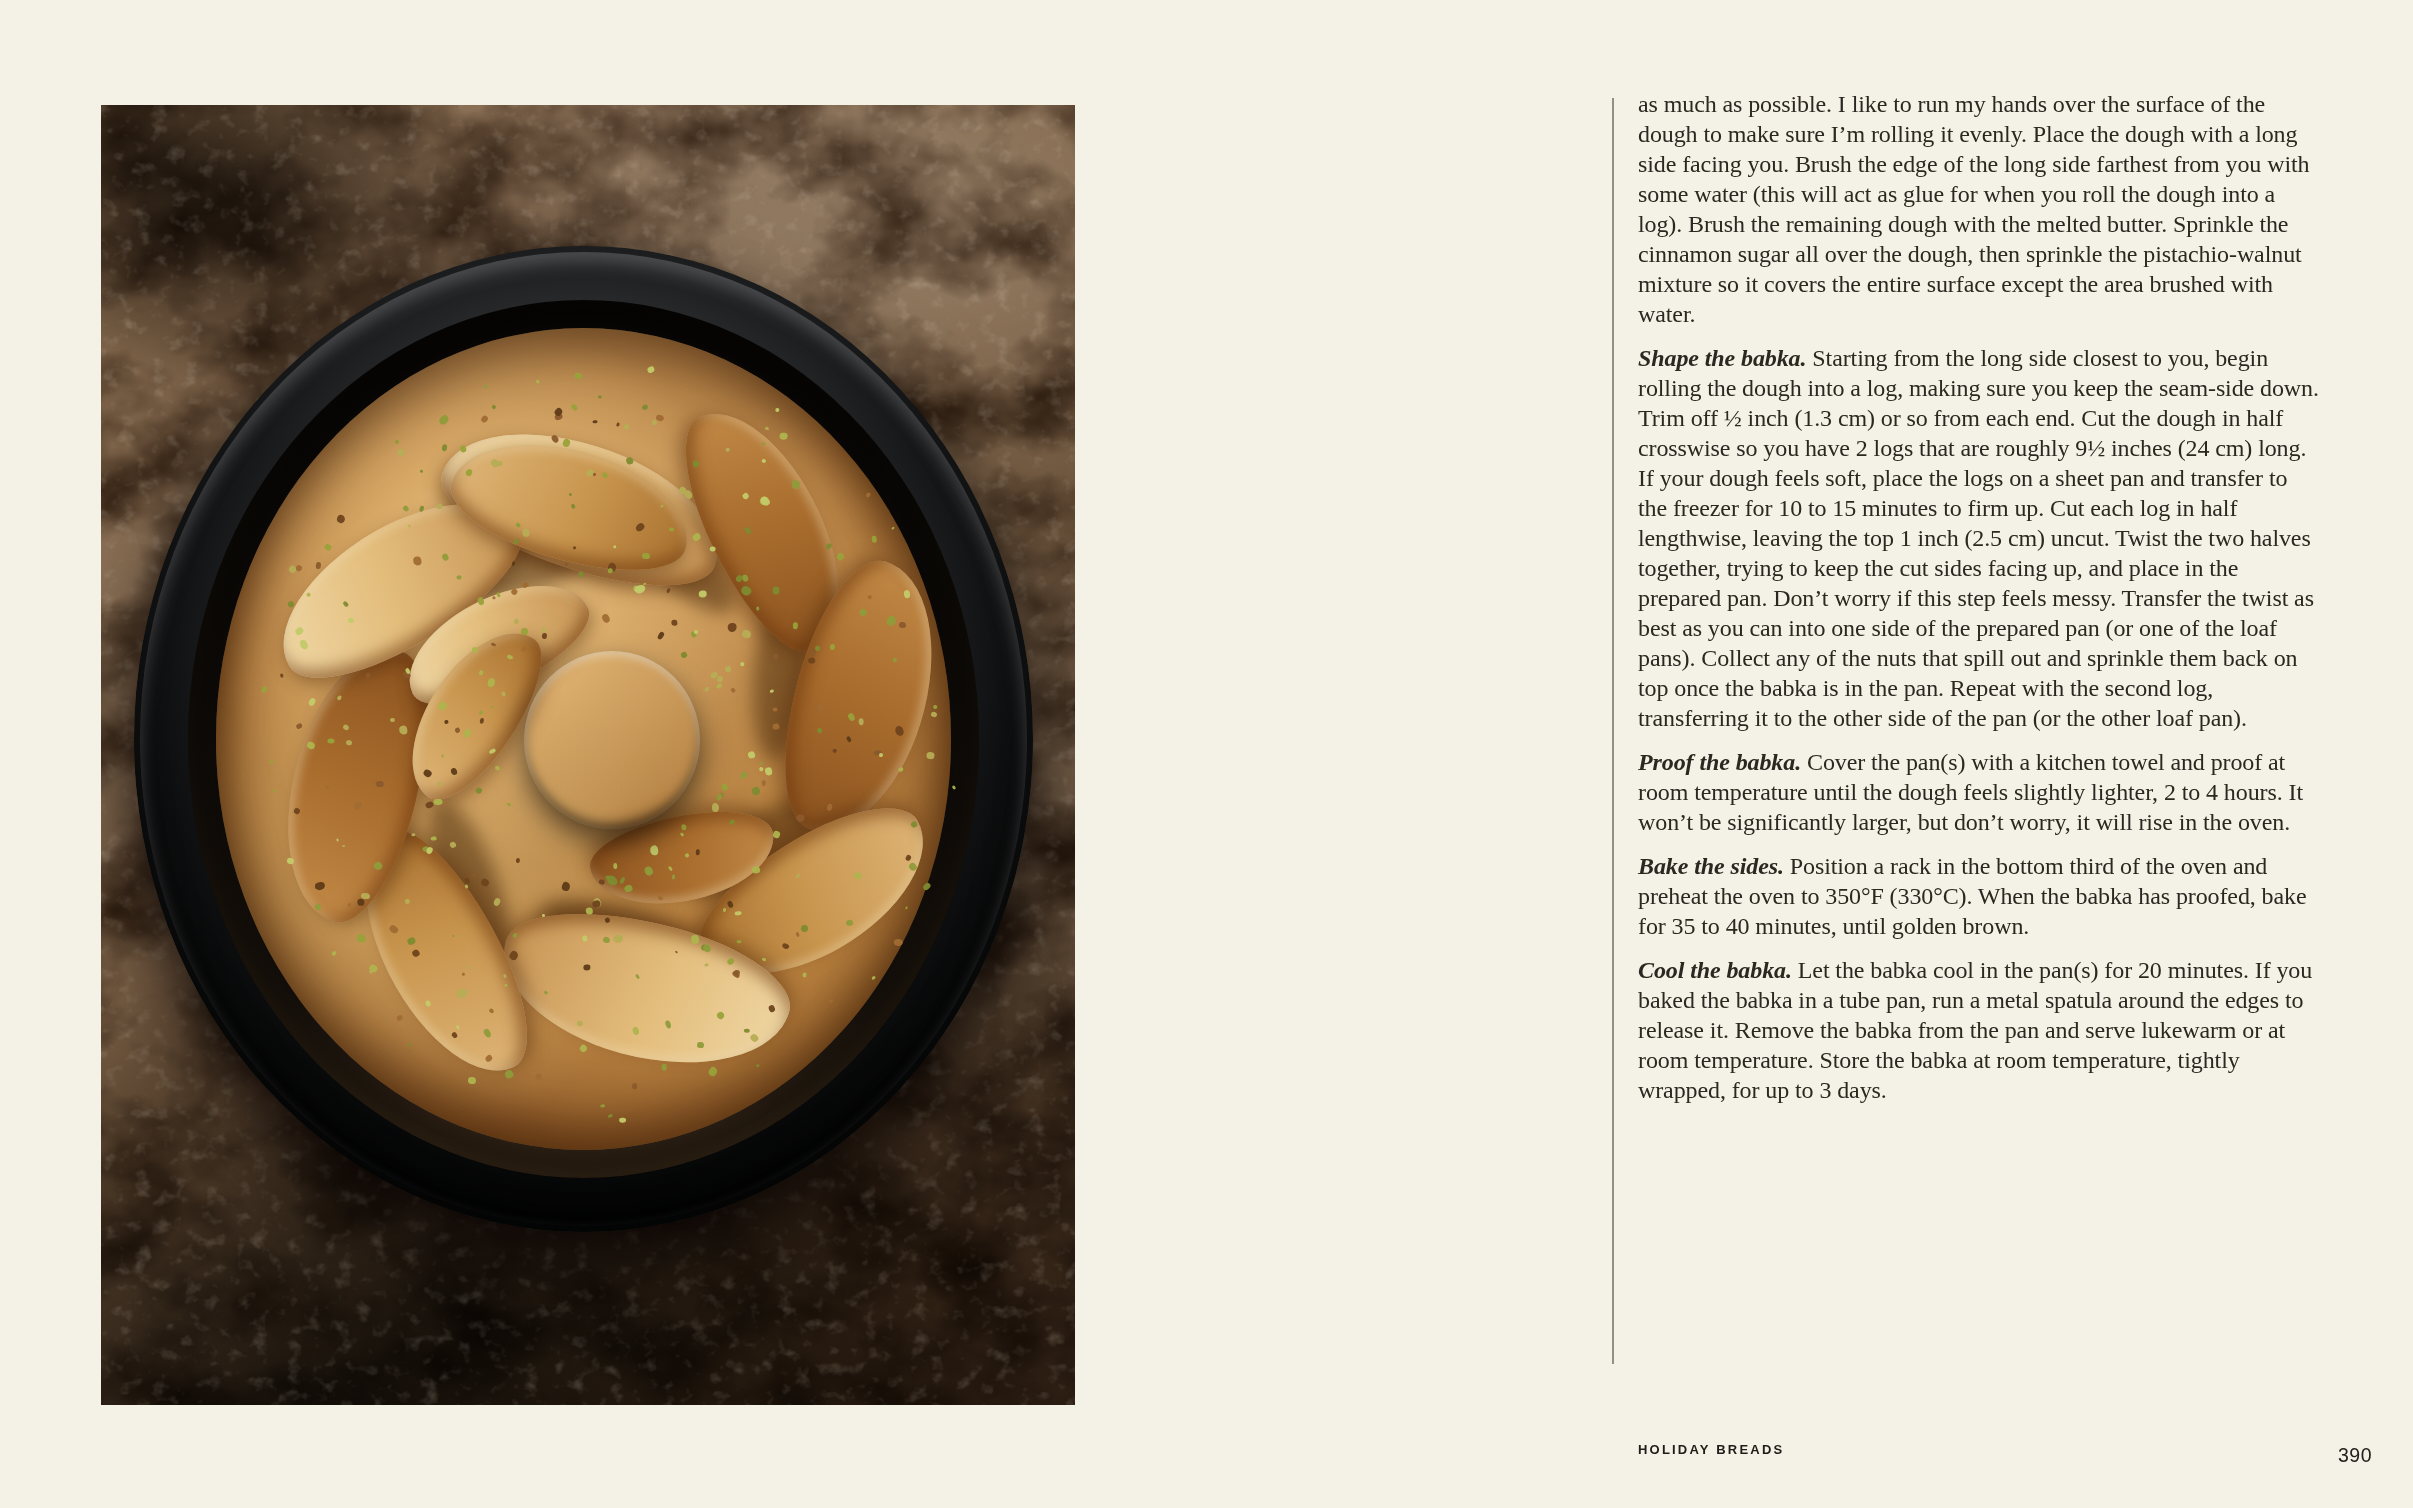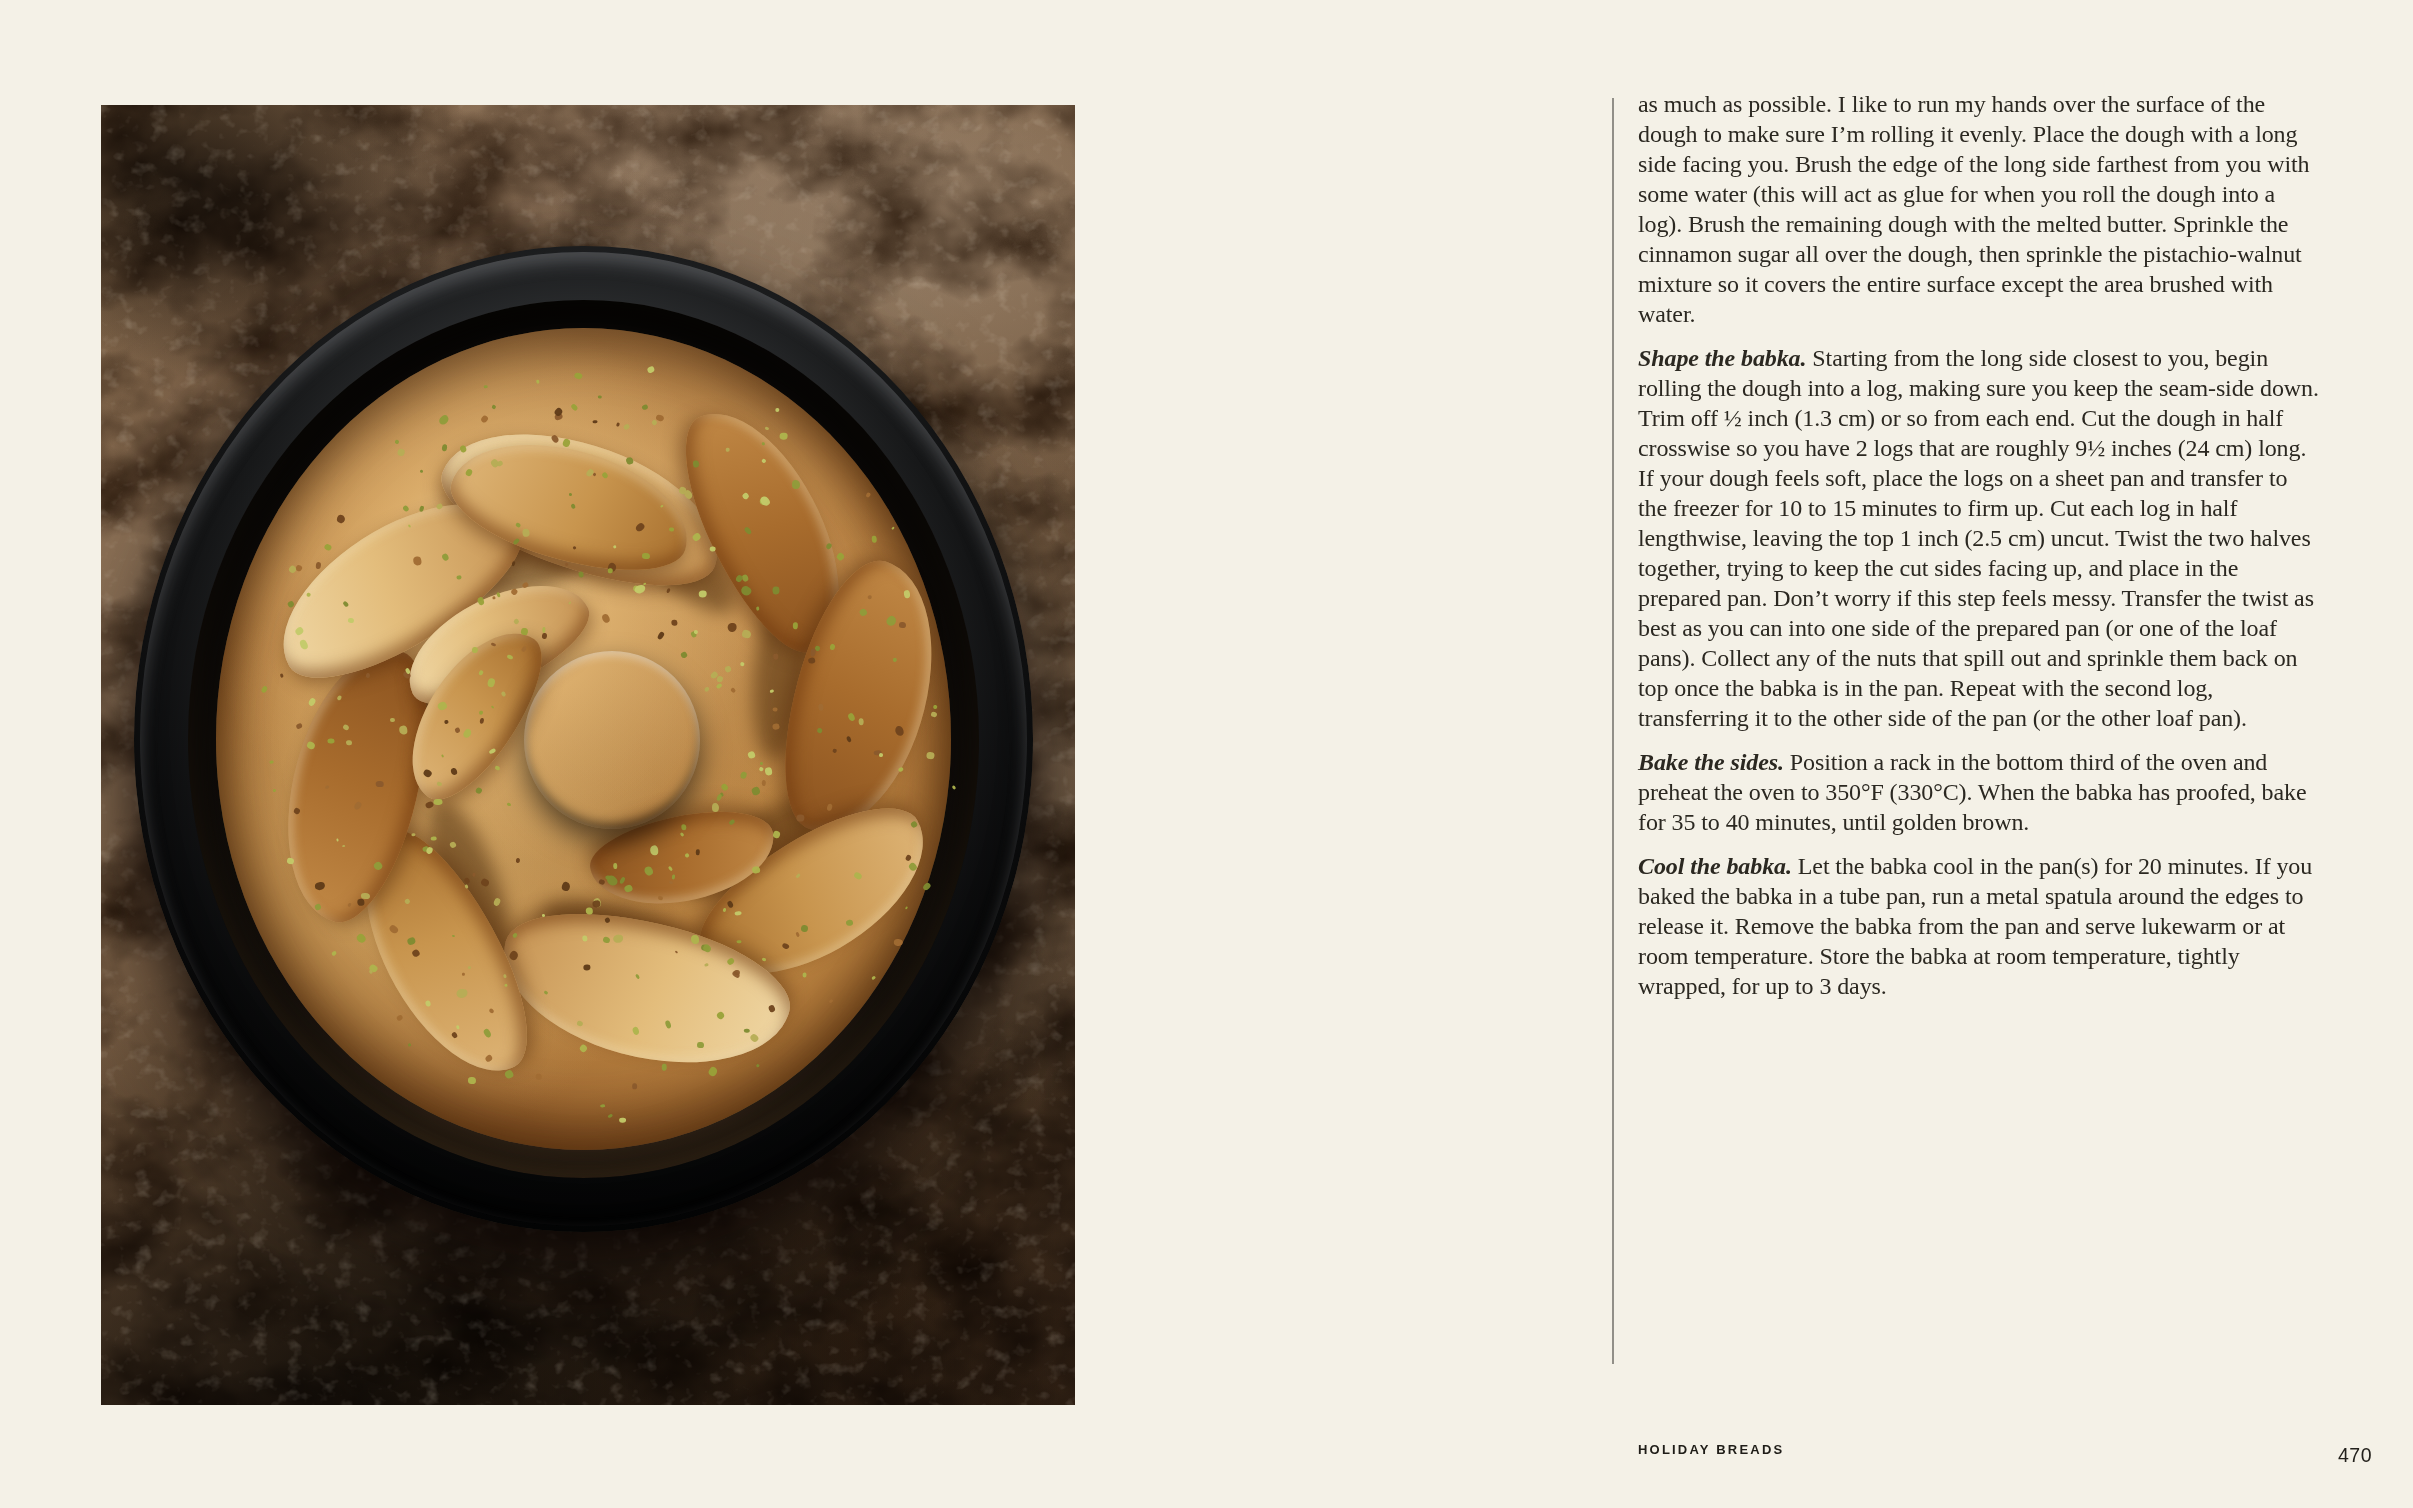--- a/index.html
+++ b/index.html
@@ -480,19 +480,20 @@
     <div class="tube"></div>
   </div>
 </div>
 
 <div class="col-rule"></div>
 
 <div class="recipe">
 
 <p> <span>as much as possible. I like to run my hands over the surface of the dough to make sure I’m rolling it evenly. Place the dough with a long side facing you. Brush the edge of the long side farthest from you with some water (this will act as glue for when you roll the dough into a log). Brush the remaining dough with the melted butter. Sprinkle the cinnamon sugar all over the dough, then sprinkle the pistachio-walnut mixture so it covers the entire surface except the area brushed with water.</span></p>
     <p><span class="lead">Shape the babka.</span> <span>Starting from the long side closest to you, begin rolling the dough into a log, making sure you keep the seam-side down. Trim off ½ inch (1.3 cm) or so from each end. Cut the dough in half crosswise so you have 2 logs that are roughly 9½ inches (24 cm) long. If your dough feels soft, place the logs on a sheet pan and transfer to the freezer for 10 to 15 minutes to firm up. Cut each log in half lengthwise, leaving the top 1 inch (2.5 cm) uncut. Twist the two halves together, trying to keep the cut sides facing up, and place in the prepared pan. Don’t worry if this step feels messy. Transfer the twist as best as you can into one side of the prepared pan (or one of the loaf pans). Collect any of the nuts that spill out and sprinkle them back on top once the babka is in the pan. Repeat with the second log, transferring it to the other side of the pan (or the other loaf pan).</span></p>
+    <p><span class="lead">Proof the babka.</span> <span>Cover the pan(s) with a kitchen towel and proof at room temperature until the dough feels slightly lighter, 2 to 4 hours. It won’t be significantly larger, but don’t worry, it will rise in the oven.</span></p>
     <p><span class="lead">Bake the sides.</span> <span>Position a rack in the bottom third of the oven and preheat the oven to 350°F (330°C). When the babka has proofed, bake for 35 to 40 minutes, until golden brown.</span></p>
     <p><span class="lead">Cool the babka.</span> <span>Let the babka cool in the pan(s) for 20 minutes. If you baked the babka in a tube pan, run a metal spatula around the edges to release it. Remove the babka from the pan and serve lukewarm or at room temperature. Store the babka at room temperature, tightly wrapped, for up to 3 days.</span></p>
   </div>
 
 <div class="footer-label">HOLIDAY BREADS</div>
-<div class="page-num">470</div>
+<div class="page-num">390</div>
 
 
 </body></html>

